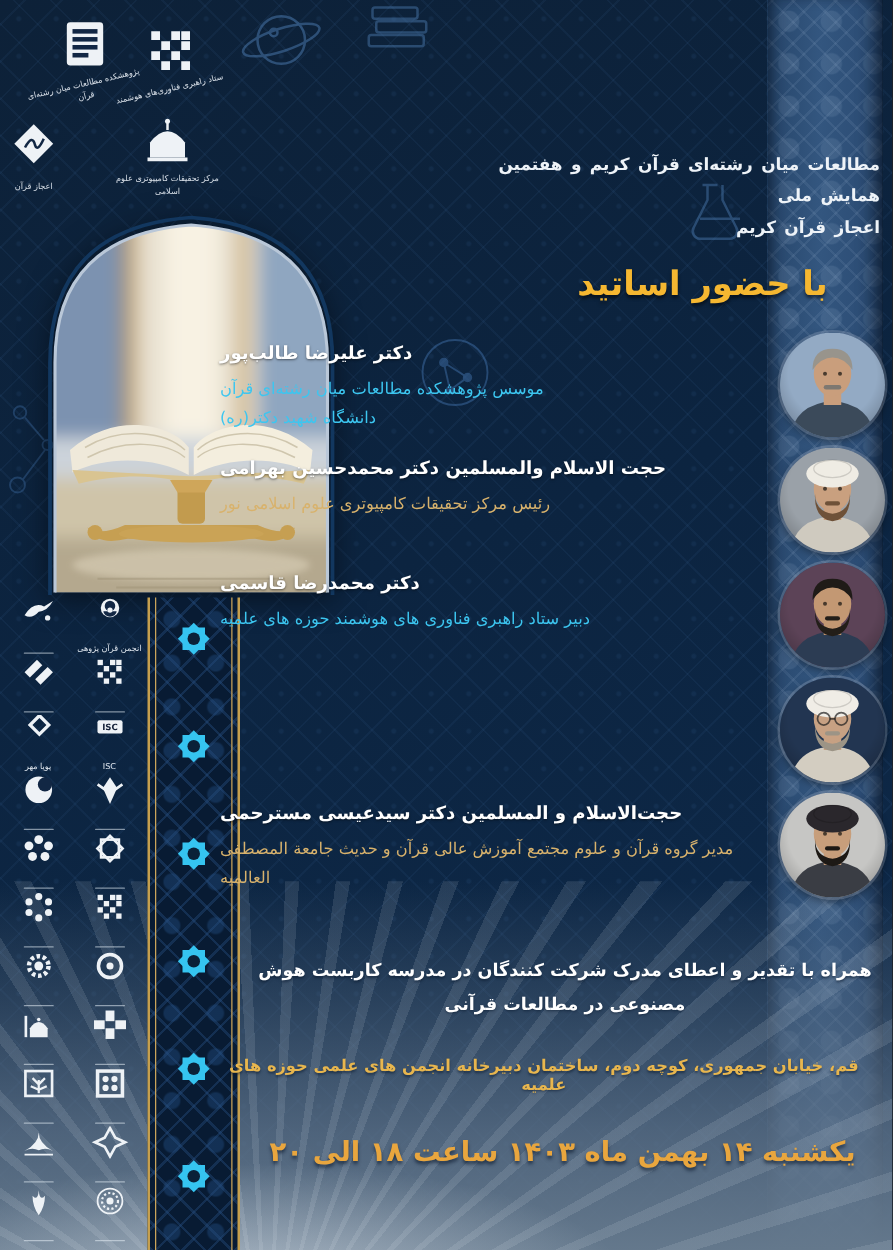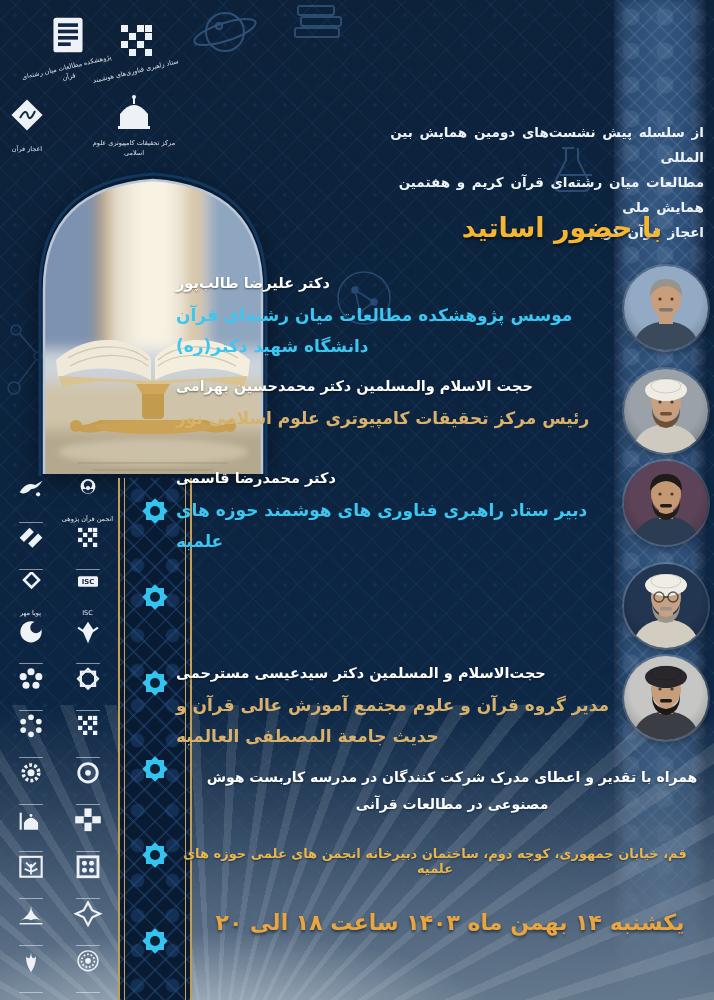--- a/index.html
+++ b/index.html
@@ -56,21 +56,21 @@
   }
 
   .arch{position:absolute;left:38px;top:168px;width:230px;height:310px;z-index:3;filter:drop-shadow(0 5px 12px rgba(0,0,0,.5));}
 
   .speakers{position:absolute;left:176px;right:6px;top:266px;z-index:4;direction:rtl;}
   .speaker{display:flex;gap:13px;margin-bottom:8px;align-items:flex-start;min-height:84px;}
   .avatar{flex:0 0 84px;width:84px;height:84px;border-radius:50%;overflow:hidden;box-shadow:0 0 0 2px rgba(215,225,240,.22), 0 3px 8px rgba(0,0,0,.45);}
   .avatar svg{display:block;}
   .stext{flex:1;padding-top:9px;direction:rtl;text-align:left;}
   .sname{color:#ffffff;font-size:14.5px;font-weight:700;margin-bottom:9px;text-shadow:0 1px 2px rgba(0,0,0,.5);}
-  .srole{font-size:17px;font-weight:700;line-height:1.8;}
+  .srole{font-size:13px;font-weight:400;line-height:1.8;}
 
   .orn{
     position:absolute;left:118px;top:478px;bottom:0;width:70px;z-index:3;
     background:
       repeating-linear-gradient(45deg, rgba(38,78,128,.4) 0 2px, transparent 2px 15px),
       repeating-linear-gradient(-45deg, rgba(38,78,128,.4) 0 2px, transparent 2px 15px),
       radial-gradient(circle at 50% 50%, rgba(28,66,112,.55) 6px, transparent 7.5px) 0 0/35px 35px,
       #081b33;
     border-left:2px solid #c59f4e;border-right:2px solid #c59f4e;
   }
@@ -182,21 +182,20 @@
             <path d="M8,36 v-12 q14,-18 28,0 v12 z" fill="#eef2f6"></path>
             <path d="M22,8 v6" stroke="#eef2f6" stroke-width="2"></path>
             <circle cx="22" cy="7" r="2" fill="#eef2f6"></circle>
             <rect x="6" y="36" width="32" height="3" fill="#eef2f6"></rect>
           </svg></span>
     <span class="cap">مرکز تحقیقات کامپیوتری علوم اسلامی</span>
       </div>
     </div>
 
   <div class="subtitle" id="subtitle">
-      <div>از سلسله پیش نشست‌های دومین همایش بین المللی</div>
       <div>مطالعات میان رشته‌ای قرآن کریم و هفتمین همایش ملی</div>
       <div>اعجاز قرآن کریم</div>
     </div>
 
   <div class="arch">
     <svg width="230" height="310" viewBox="0 0 230 310">
       <defs>
         <clipPath id="archClip">
             <path d="M6,306 L6,122 Q6,20 115,12 Q224,20 224,122 L224,306 Z"></path>
           </clipPath>

